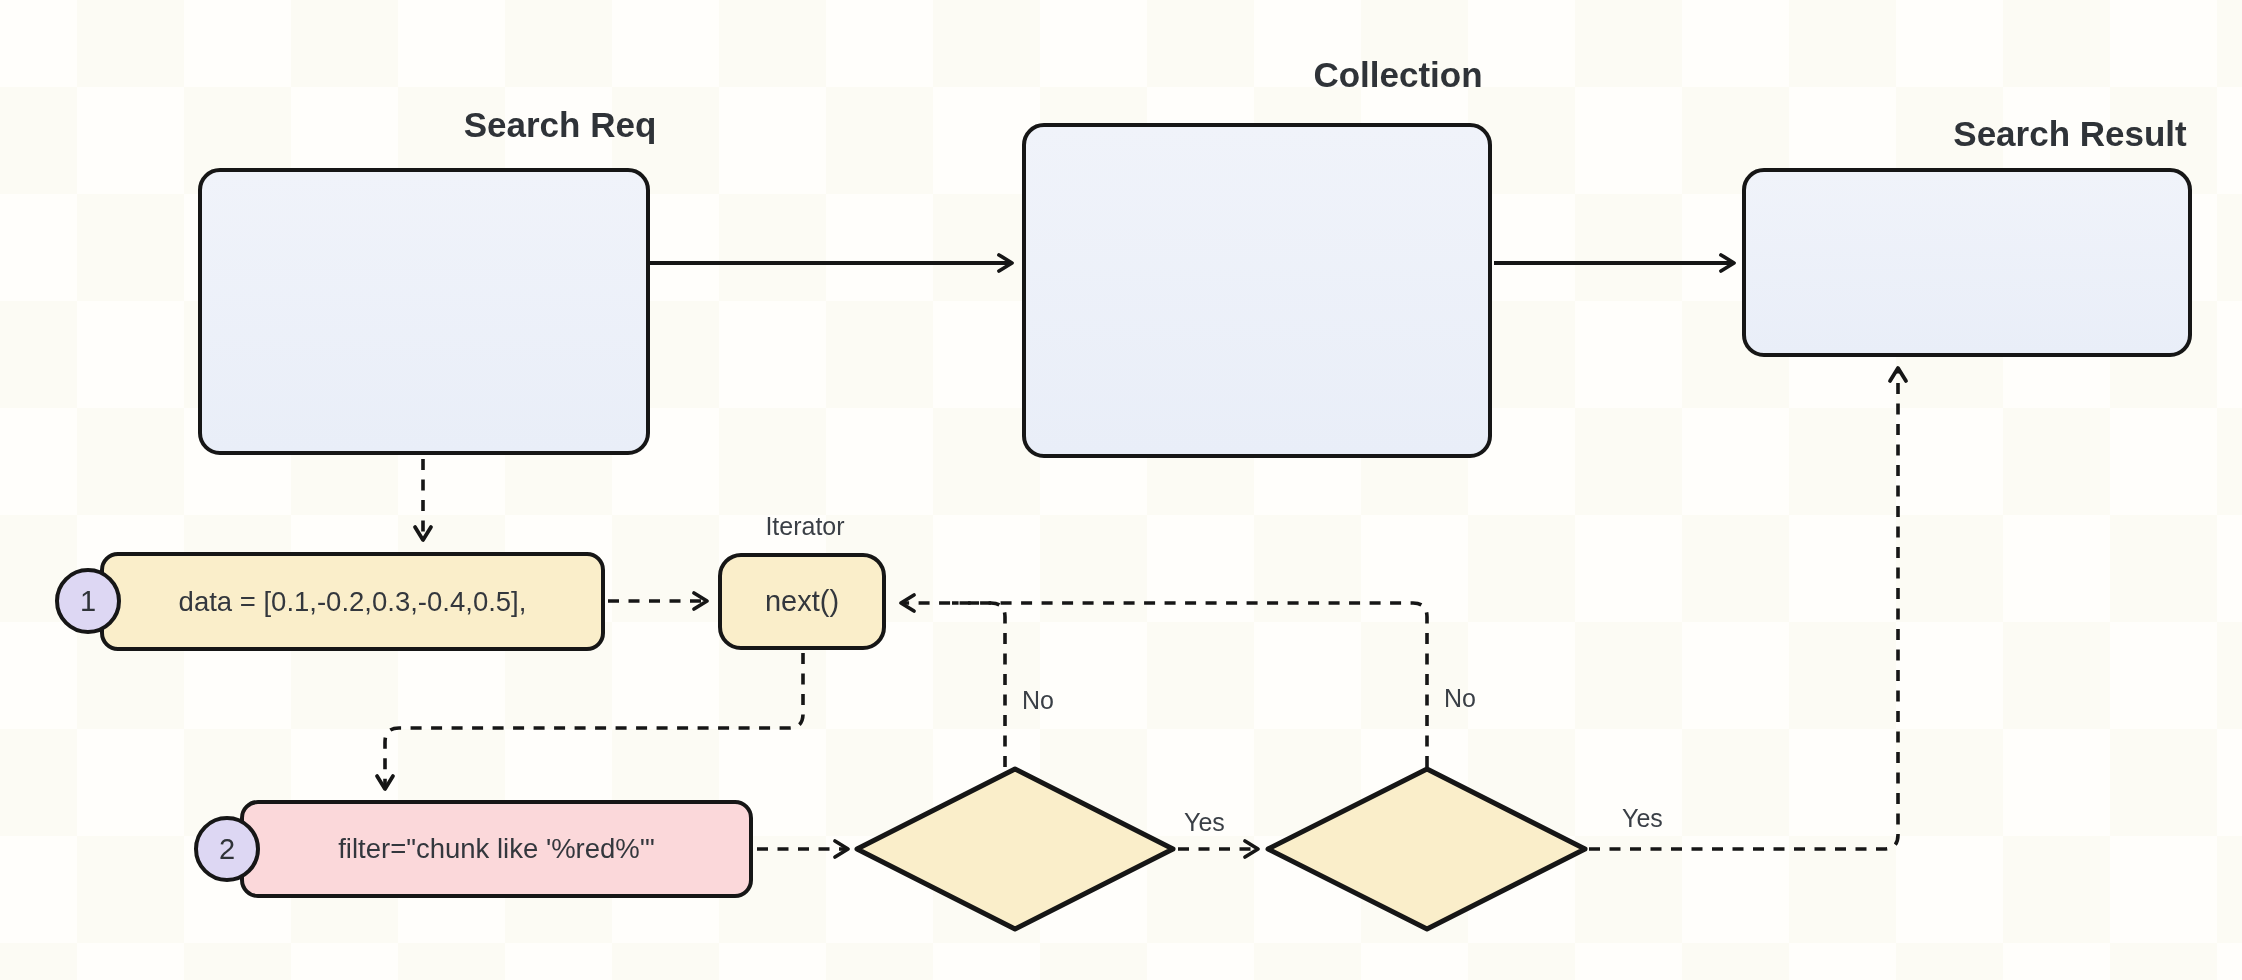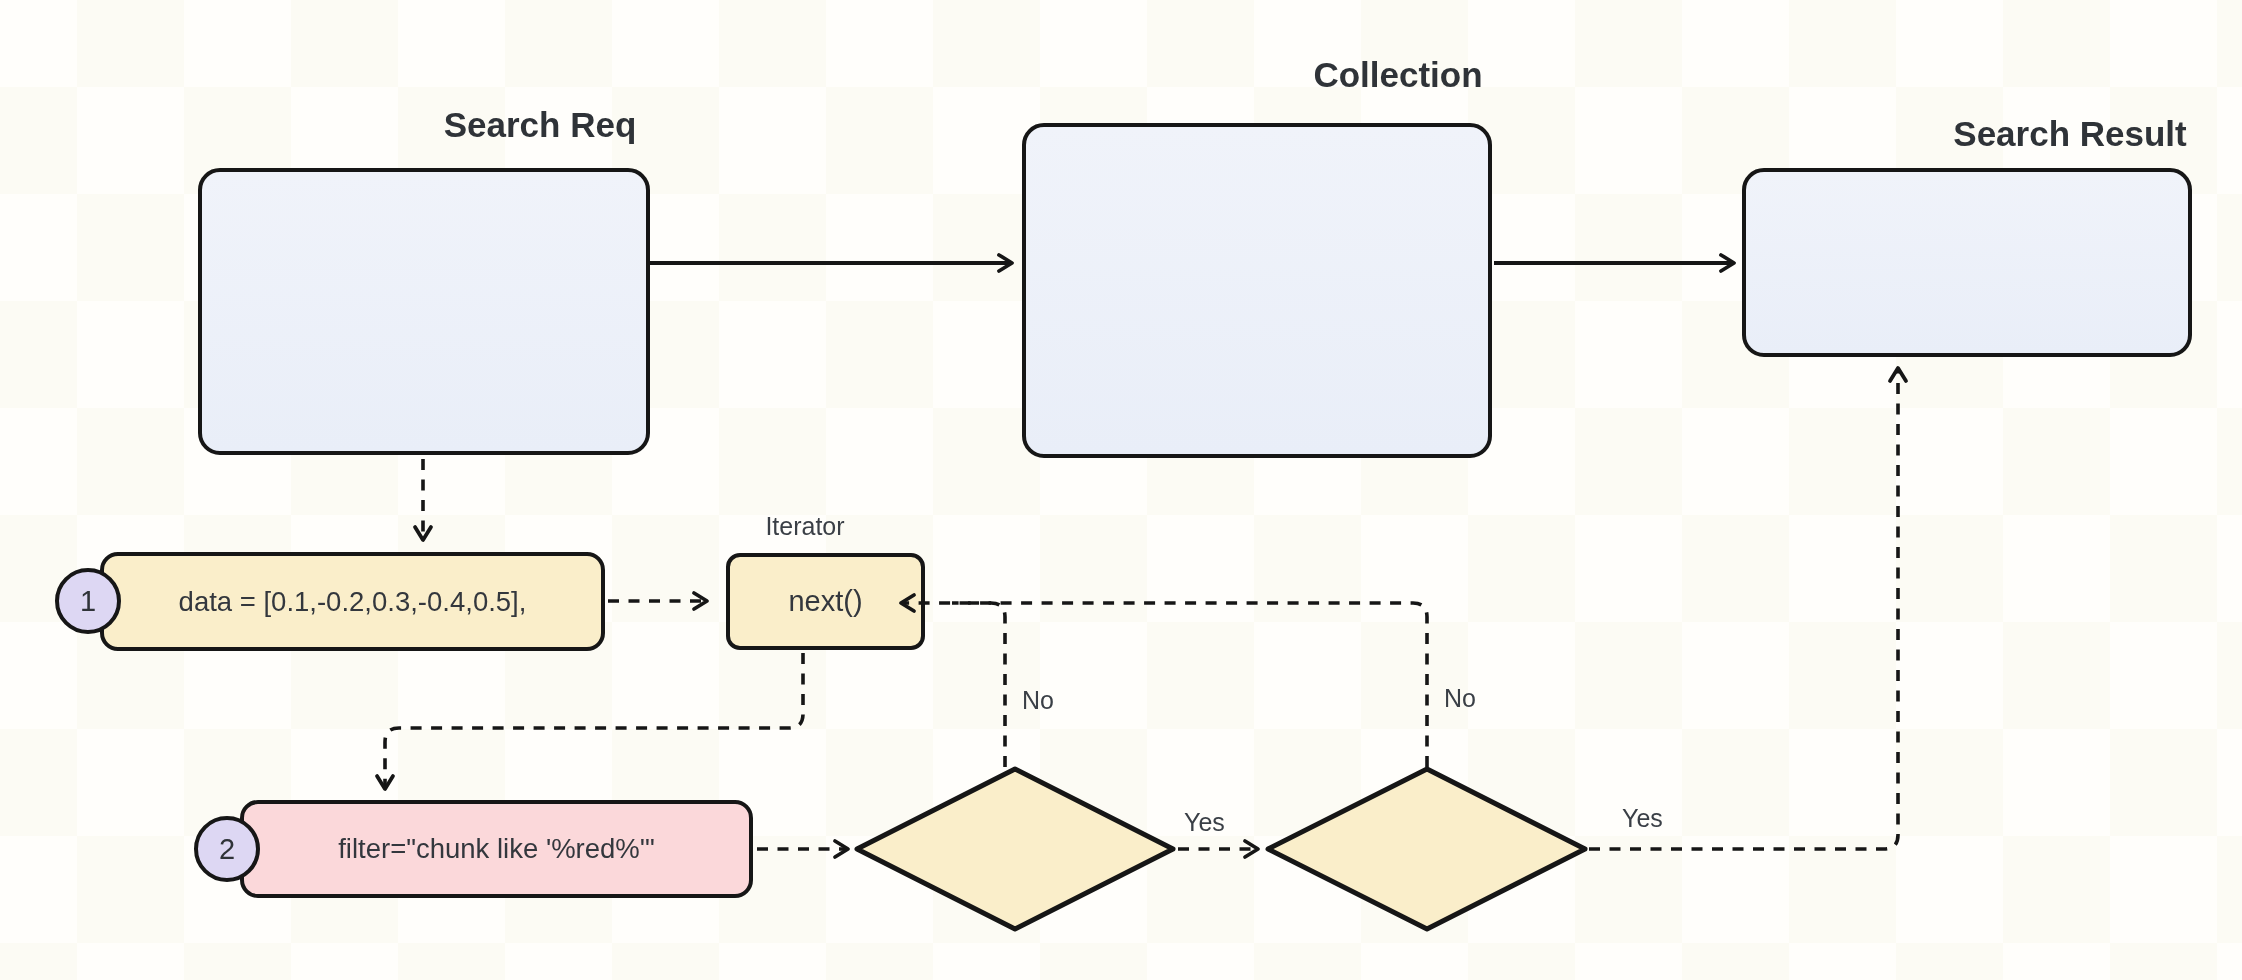--- a/index.html
+++ b/index.html
@@ -86,21 +86,21 @@
     <path d="M 1178 849 L 1258 849" marker-end="url(#arr)"></path>
     <path d="M 1427 767 L 1427 617 Q 1427 603 1413 603 L 901 603" marker-end="url(#arr)"></path>
     <path d="M 1005 767 L 1005 617 Q 1005 603 991 603 L 952 603"></path>
     <path d="M 1589 849 L 1884 849 Q 1898 849 1898 835 L 1898 368" marker-end="url(#arr)"></path>
   </g>
 
   <polygon points="857,849 1015,769 1173,849 1015,929" fill="#faeeca" stroke="#161616" stroke-width="5" stroke-linejoin="round"></polygon>
   <polygon points="1268,849 1427,769 1585,849 1427,929" fill="#faeeca" stroke="#161616" stroke-width="5" stroke-linejoin="round"></polygon>
 </svg>
 
-<div class="fig-title" style="left:540px;top:105px;">Search Req</div>
+<div class="fig-title" style="left:560px;top:105px;">Search Req</div>
 <div class="fig-title" style="left:1398px;top:55px;">Collection</div>
 <div class="fig-title" style="left:2070px;top:108px;margin-top:6px;">Search Result</div>
 
 <div class="node-box blue-fill" style="left:198px;top:168px;width:452px;height:287px;"></div>
 <div class="code-lines">
   <div>data = [0.1,-0.2,0.3,-0.4,0.5],</div>
   <div>filter="chunk like '%red%'",</div>
   <div>limit=3,</div>
   <div>search_params={</div>
   <div>   "hints": "iterative_filter",</div>
@@ -136,21 +136,21 @@
 </div>
 
 <div class="node-box yellow-fill" style="left:100px;top:552px;width:505px;height:99px;border-radius:18px;">
   <div class="pill-text">data = [0.1,-0.2,0.3,-0.4,0.5],</div>
 </div>
 <div class="badge" style="left:55px;top:568px;">
     <span>1</span>
   </div>
 
 <div class="small-label" style="left:805px;top:512px;transform:translateX(-50%);">Iterator</div>
-<div class="node-box yellow-fill" style="left:718px;top:553px;width:199px;height:97px;border-radius:14px;margin-left:8px;">
+<div class="node-box yellow-fill" style="left:718px;top:553px;width:168px;height:97px;border-radius:23px;">
   <div class="pill-text" style="font-size:29px;">next()</div>
 </div>
 
 <div class="node-box pink-fill" style="left:240px;top:800px;width:513px;height:98px;border-radius:18px;">
   <div class="pill-text">filter="chunk like '%red%'"</div>
 </div>
 <div class="badge" style="left:194px;top:816px;">
     <span>2</span>
   </div>
 

